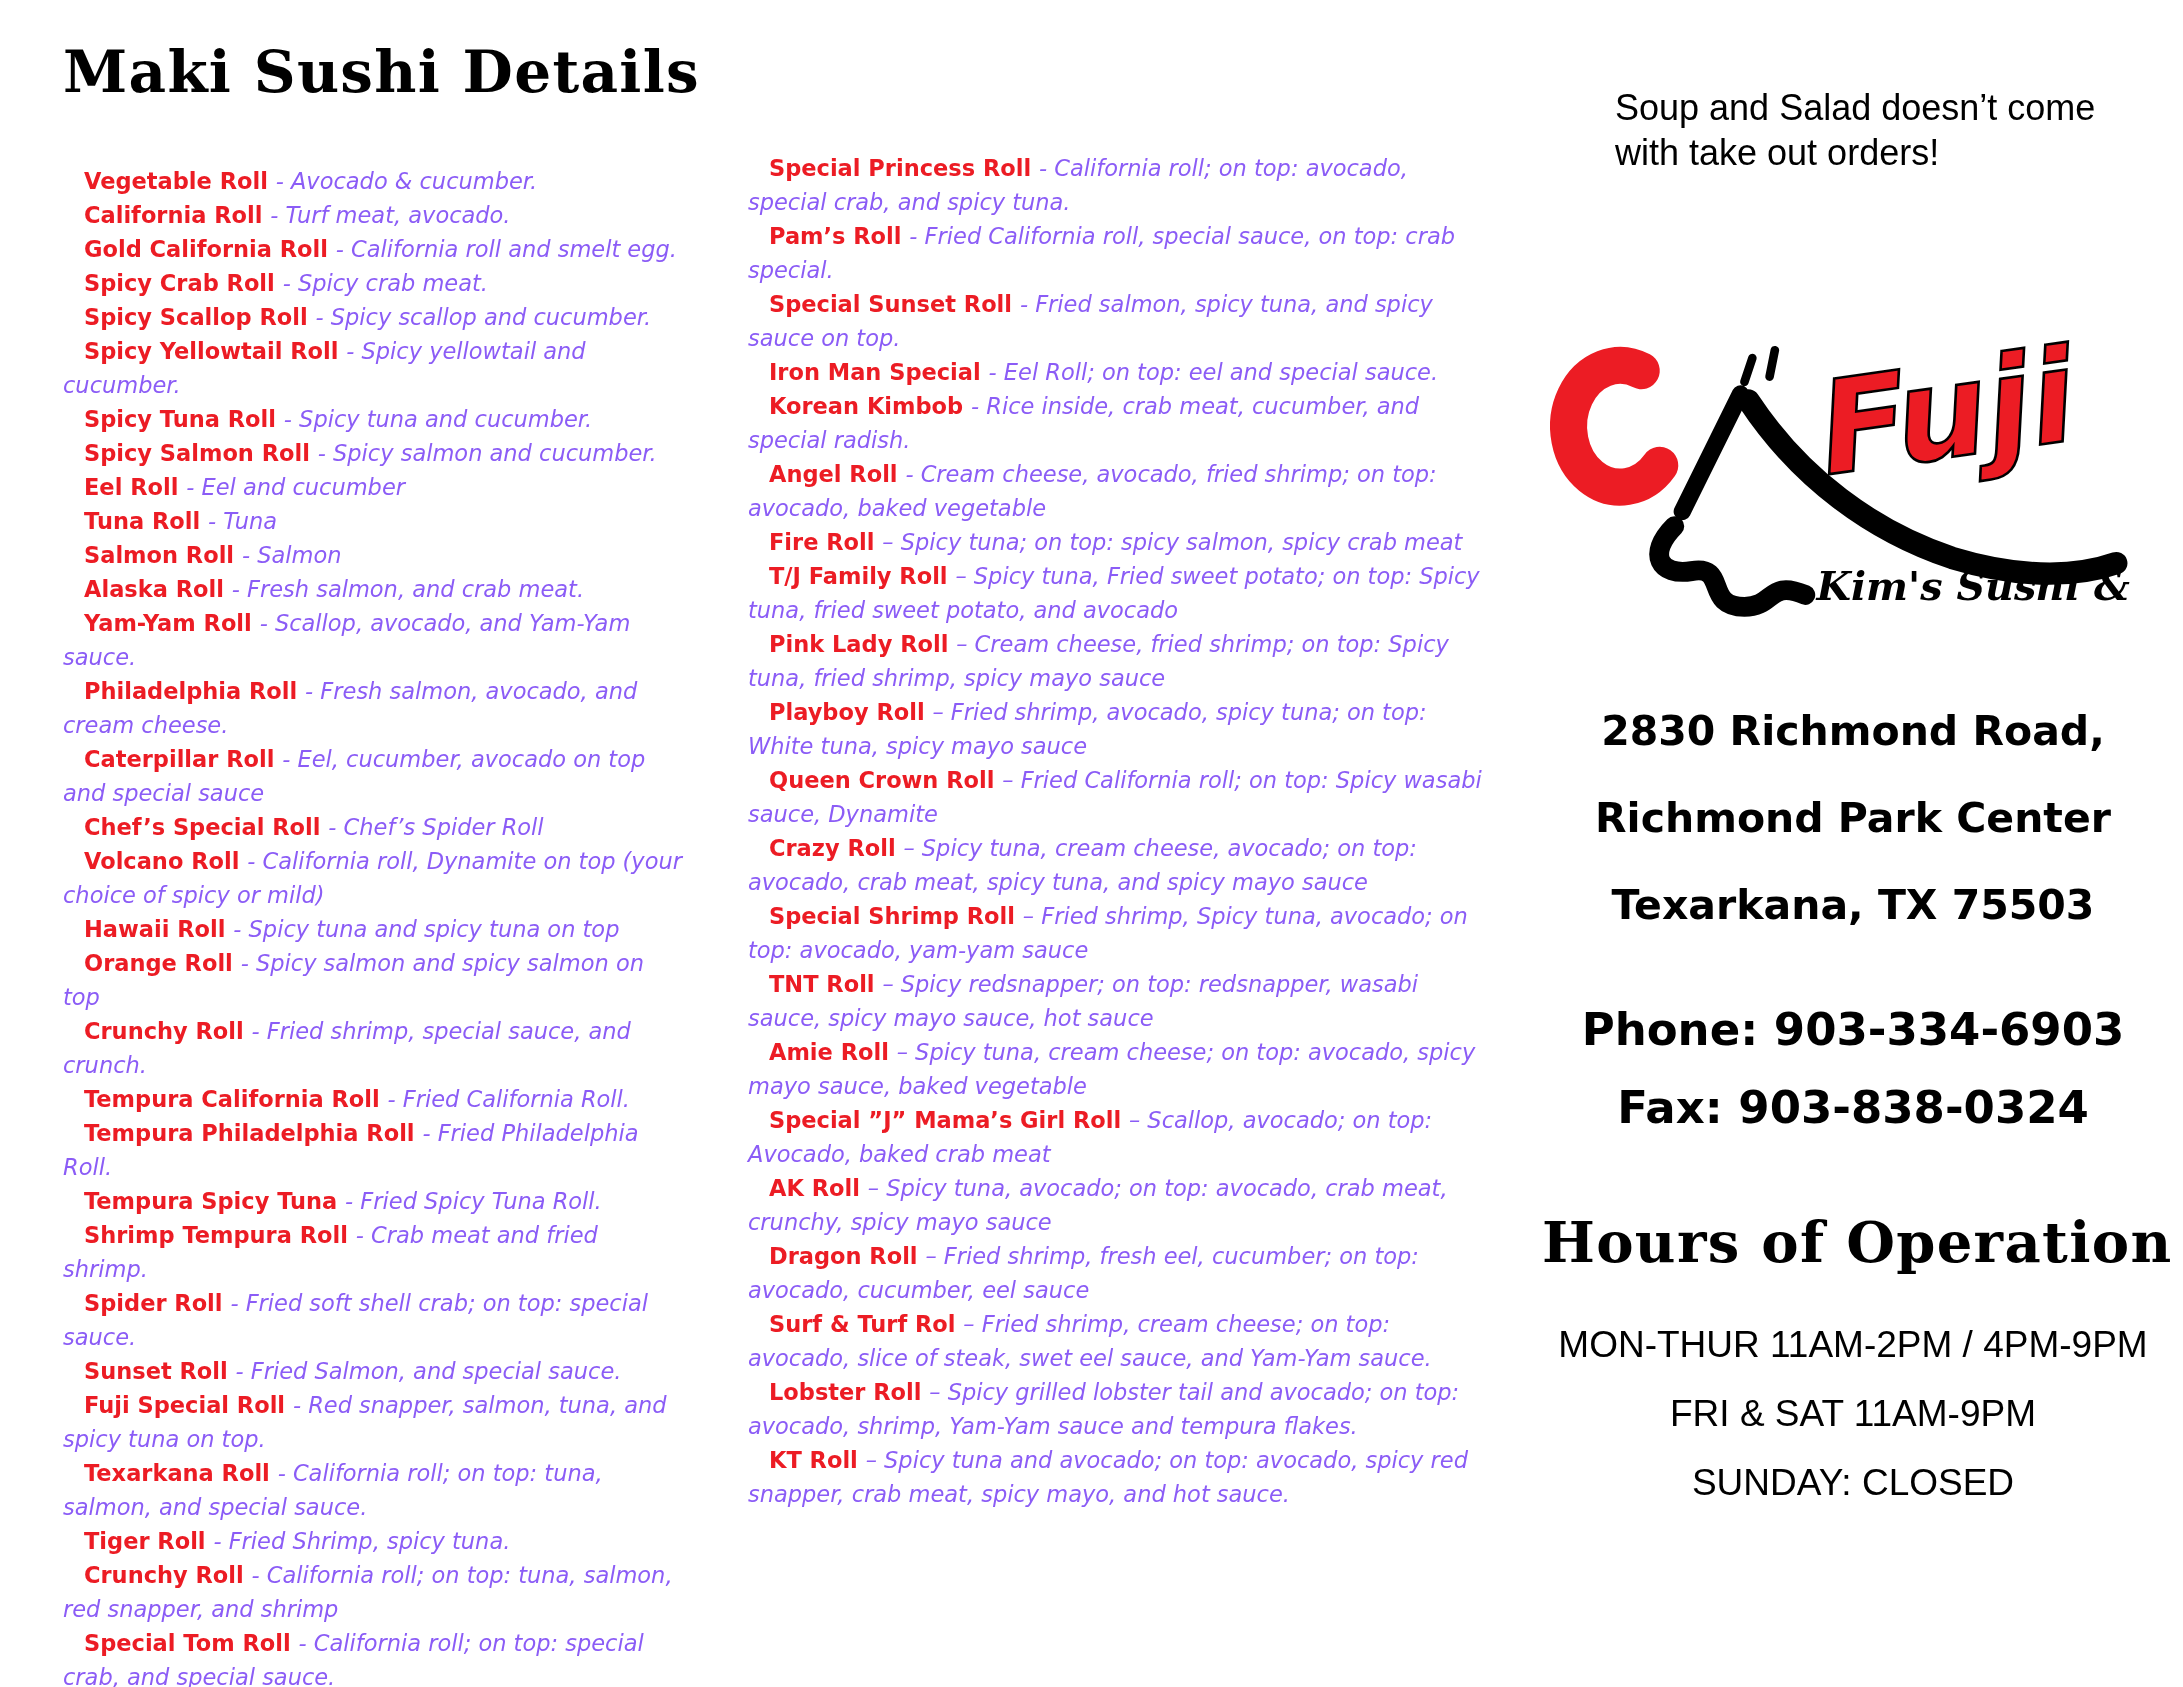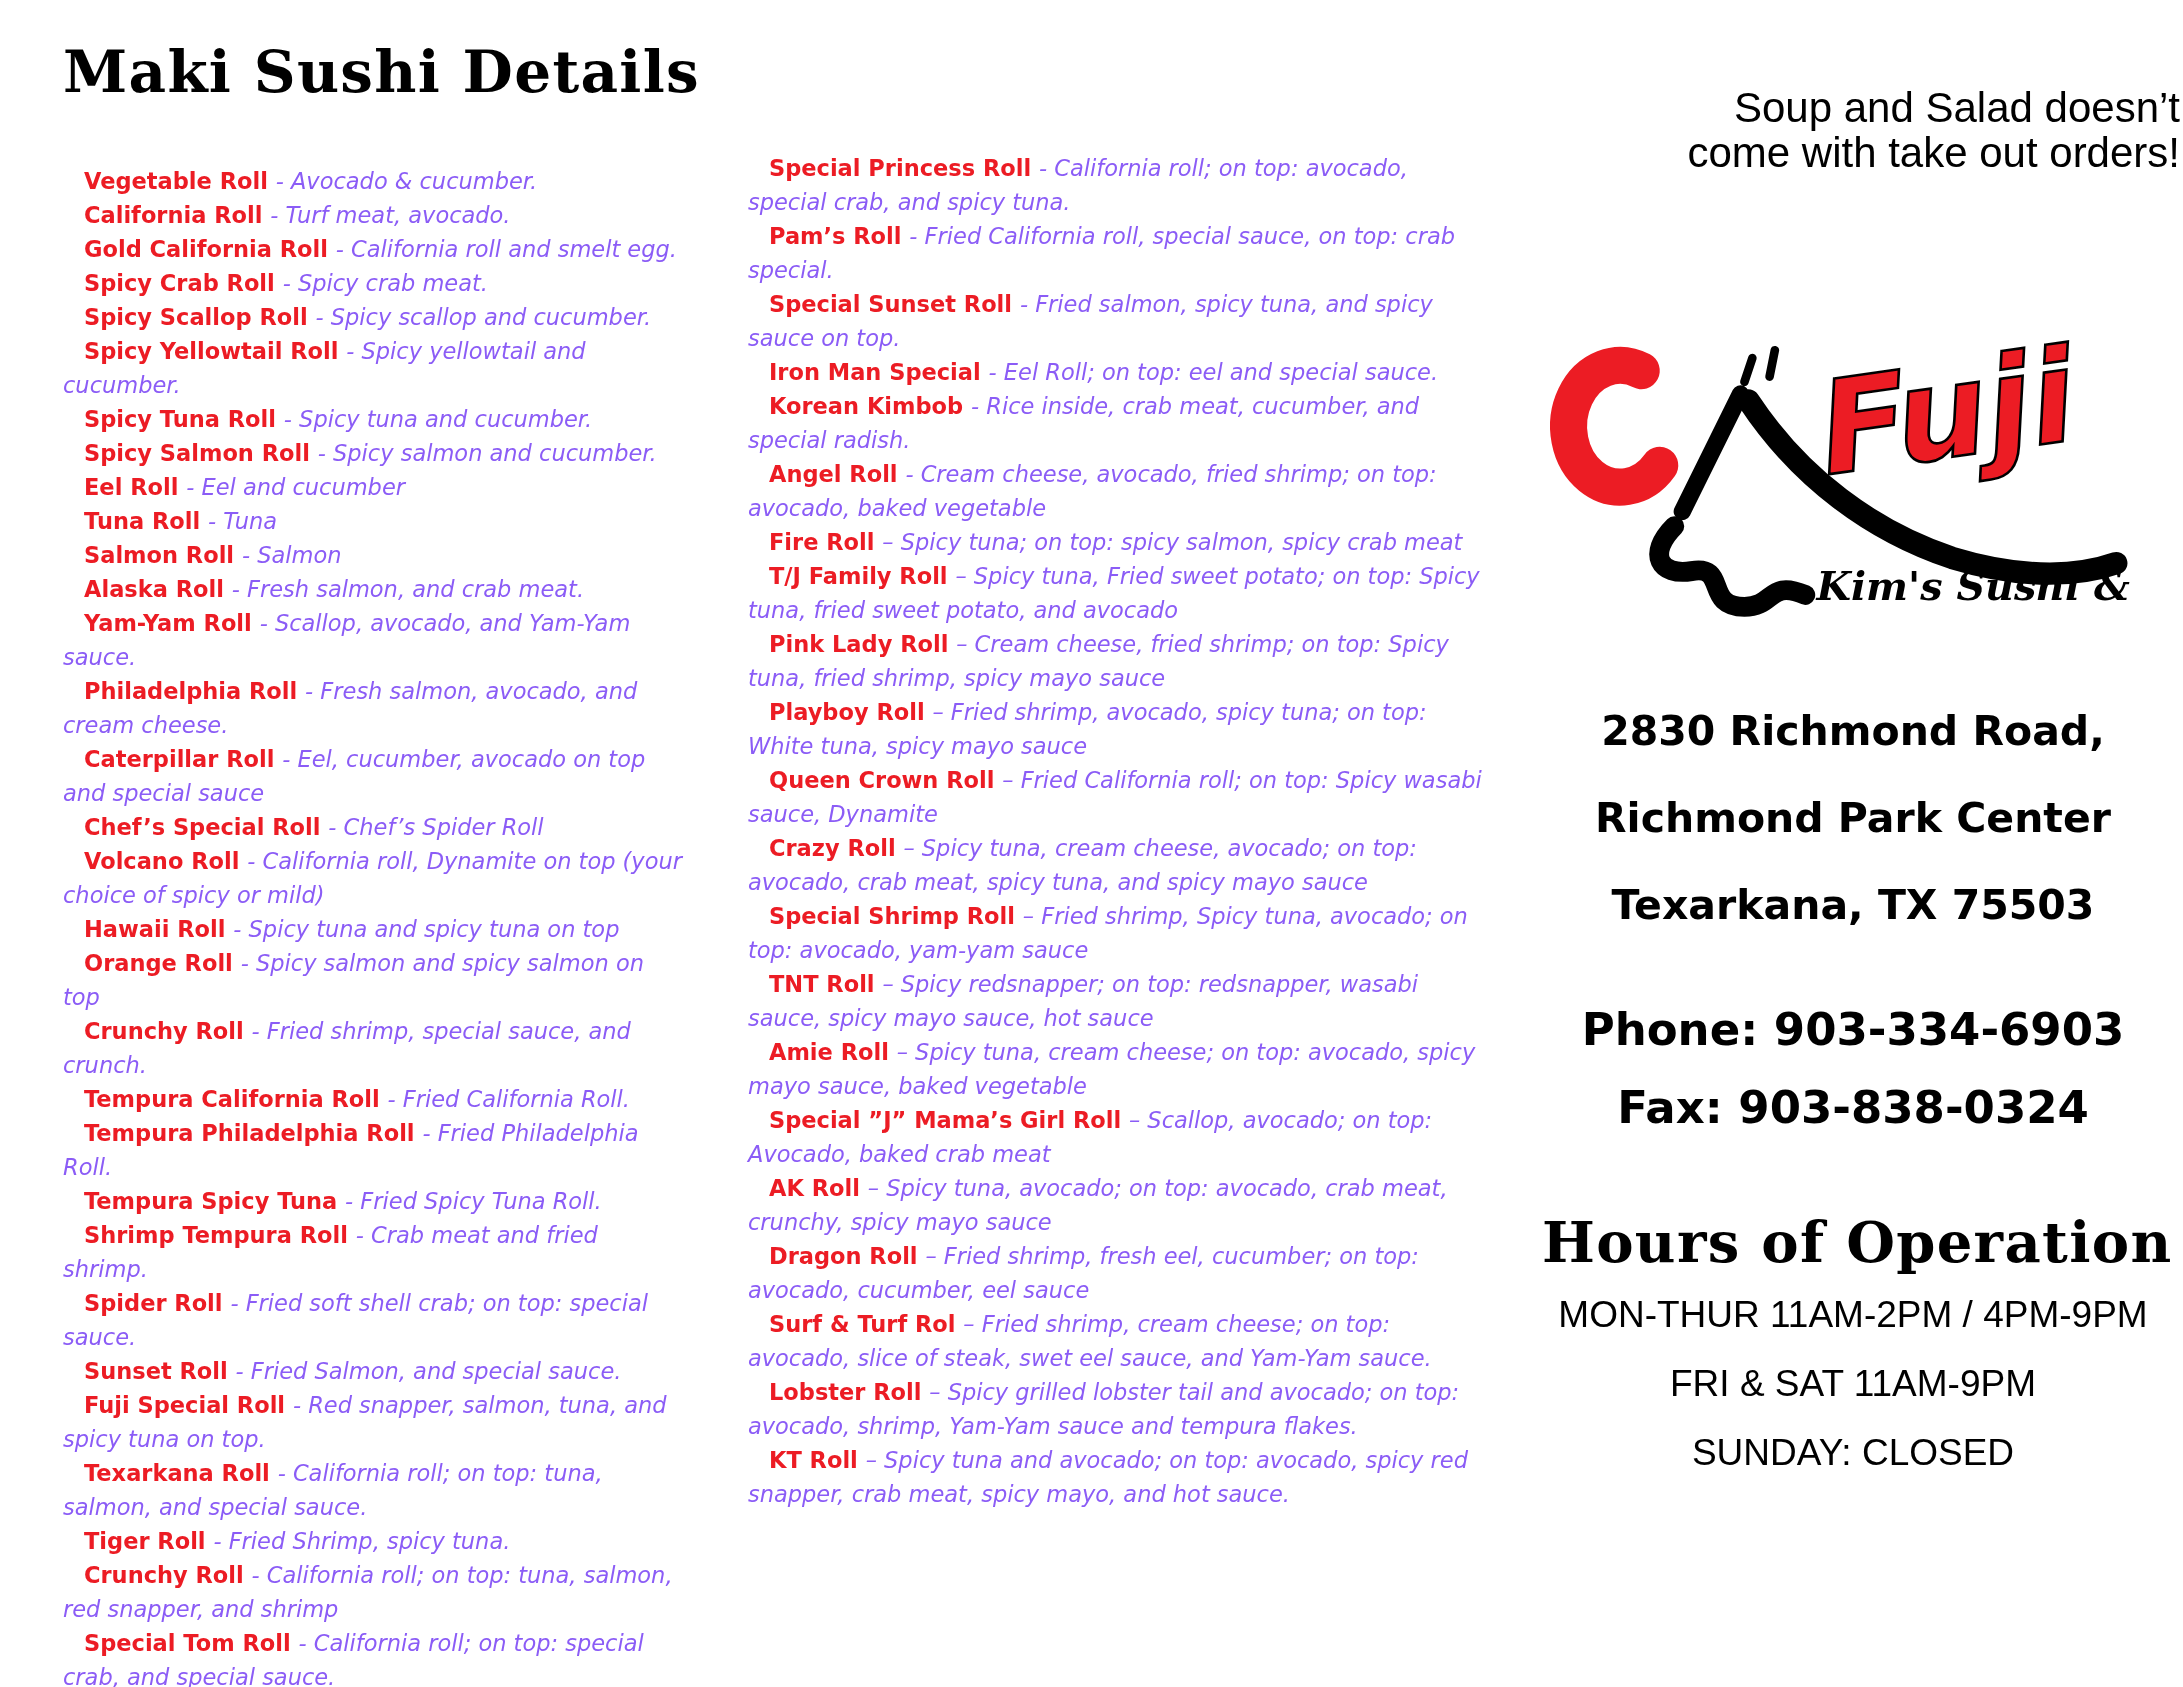--- a/index.html
+++ b/index.html
@@ -23,44 +23,44 @@
     letter-spacing:1.3px;
     text-align:right;
     margin-bottom:58px;
     white-space:nowrap;
   }
   .item { font-size:22.5px; line-height:34px; }
   .rname { color:#ec1c24; font-weight:bold;margin-left:21px; }
   .rdesc { color:#8b5cf6;font-style:italic; }
   
   .notice {
-    position:absolute; left:1677px; top:85px; width:503px;
-    text-align:right;
+    position:absolute; left:1615px; top:85px; width:503px;
+    text-align:left;
     font-family:"Liberation Sans", sans-serif;
-    font-size:42px; line-height:45px;
+    font-size:36px; line-height:45px;
   }
   .logo-wrap { position:absolute; left:1542px; top:301px; width:602px; height:318px; }
   .address {
     position:absolute; left:1542px; top:688px; width:622px;
     text-align:center; font-weight:bold; font-size:41px;
   }
   .address .line { line-height:87px; }
   .phone-block {
     position:absolute; left:1542px; top:991px; width:622px;
     text-align:center; font-weight:bold; font-size:45px;
   }
   .phone-block .line { line-height:78px; }
   .hours-title {
     position:absolute; left:1542px; top:1209px; width:622px;
     text-align:center; font-weight:bold; font-size:56px;
     font-family:"DejaVu Serif", serif;
     letter-spacing:1.3px; white-space:nowrap;
   }
   .hours {
-    position:absolute; left:1542px; top:1280px; width:622px;
+    position:absolute; left:1542px; top:1310px; width:622px;
     text-align:center;
     font-family:"Liberation Sans", sans-serif;
     font-size:37px;
   }
   .hours .line { line-height:69px; }
 </style>
 </head>
 <body>
 
 <div class="menu-col" id="col-left">

